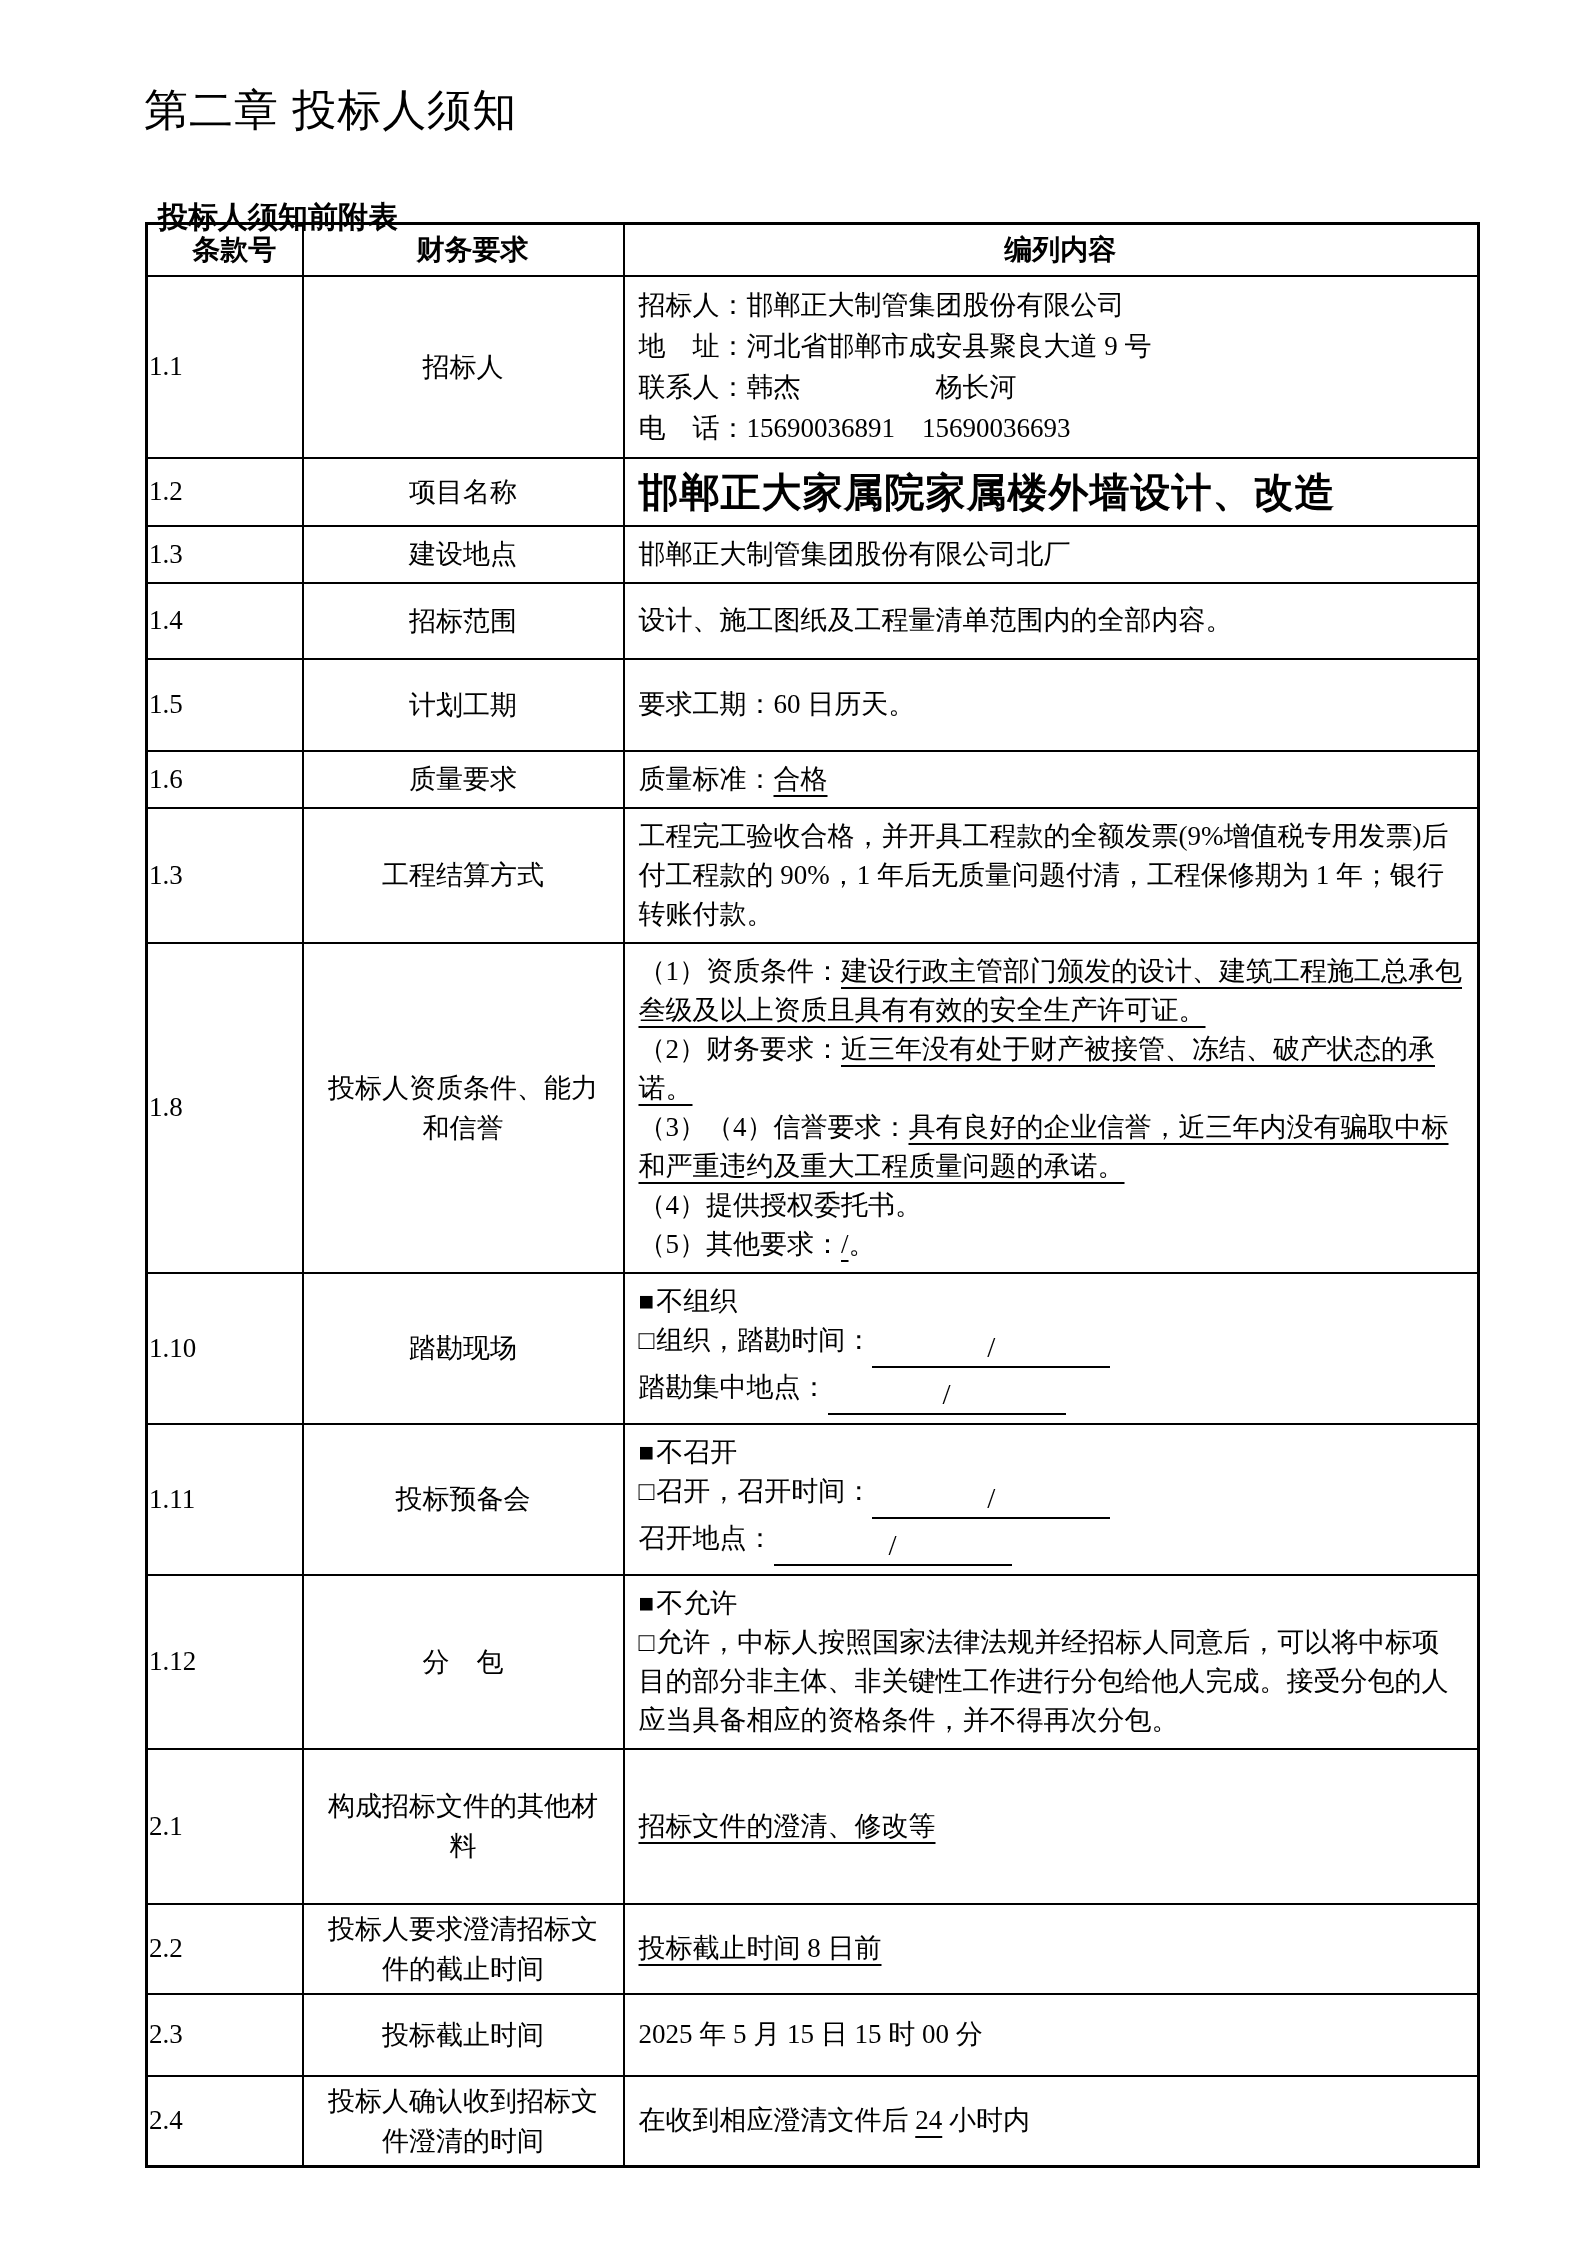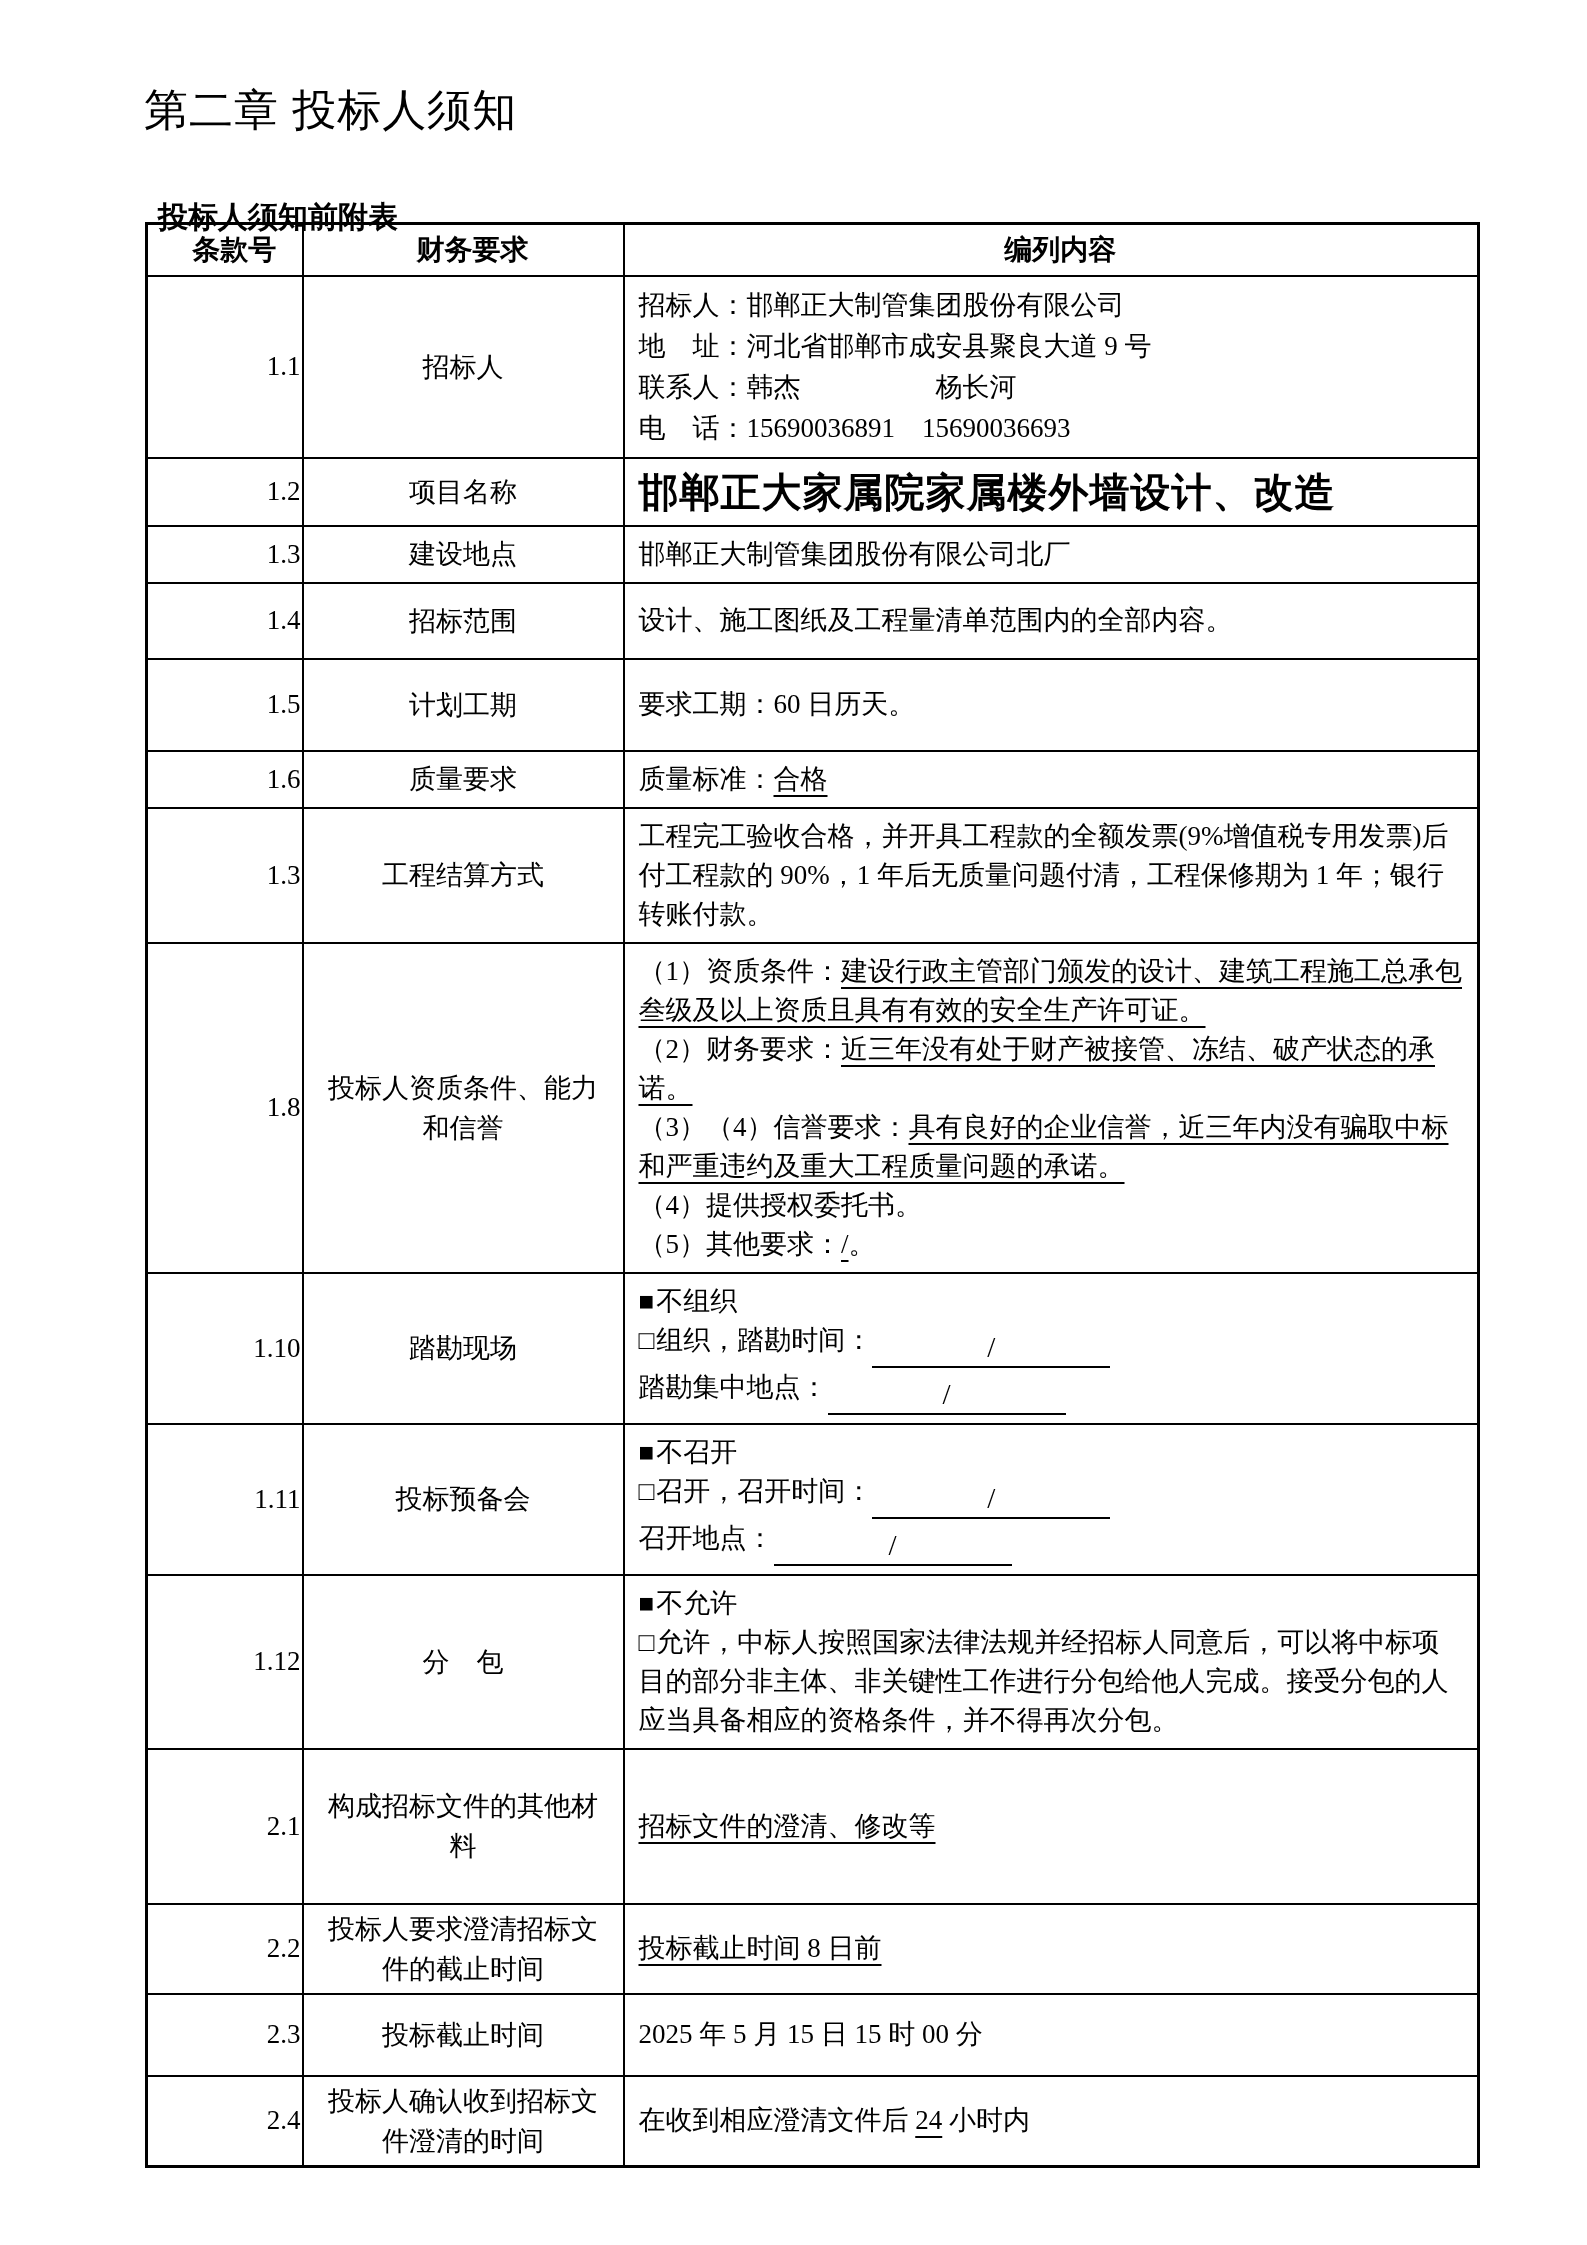--- a/index.html
+++ b/index.html
@@ -29,21 +29,21 @@
   }
   col.col-no   { width: 156px; }
   col.col-name { width: 321px; }
   col.col-content { width: 855px; }
   th, td { border: 2px solid #000; vertical-align: middle; }
   thead th {
     height: 52px; font-size: 28px; font-weight: 700; text-align: center;
     font-family: "Liberation Serif", "DejaVu Serif", serif;
     padding-left: 20px;
   }
-  td.c-no { text-align: right; font-size: 27px; }
+  td.c-no { text-align: left; font-size: 27px; }
   td.c-name { text-align: center; font-size: 27px; line-height: 40px; padding: 4px 12px; }
   td.c-content { font-size: 27px; padding: 8px 14px; text-align: left; }
   td.c-content p { margin: 0; line-height: 39px; }
   
   tbody tr:nth-child(1)  td { height: 177px; }
   tbody tr:nth-child(2)  td { height: 66px;  }
   tbody tr:nth-child(3)  td { height: 46px;  }
   tbody tr:nth-child(4)  td { height: 76px;  }
   tbody tr:nth-child(5)  td { height: 92px; margin-top: 12px;  }
   tbody tr:nth-child(6)  td { height: 44px;  }

